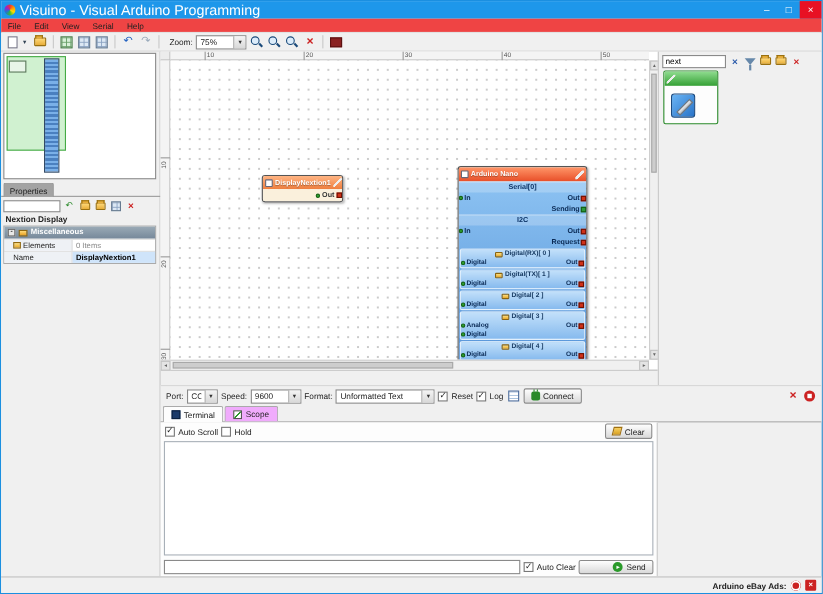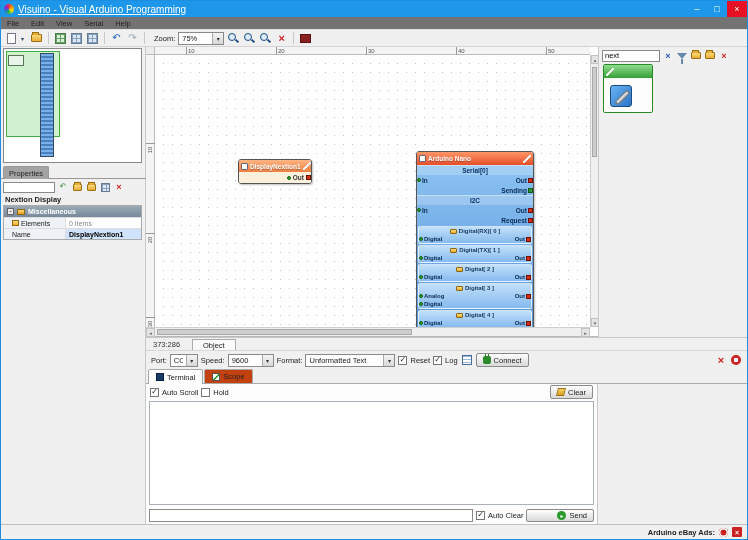--- a/index.html
+++ b/index.html
@@ -6,28 +6,28 @@
   *{box-sizing:border-box;}
   .window{position:relative;width:748px;height:540px;background:#f0f0f0;
     border:1px solid #1b8fe0;overflow:hidden;
     font-family:"Liberation Sans","DejaVu Sans",sans-serif;font-size:7.5px;color:#222;}
 
   
   .titlebar{position:absolute;left:0;top:0;right:0;height:16px;background:#1e97ea;
     display:flex;align-items:center;color:#fff;}
   .app-logo{width:10px;height:10px;border-radius:50%;margin:0 4px 0 3px;
     background:conic-gradient(#e33,#f90,#fd0,#3b3,#27c,#92c,#e33);}
-  .title-text{font-size:10px;text-decoration:underline;}
+  .title-text{font-size:13px;}
   .win-btns{margin-left:auto;display:flex;height:100%;}
   .wbtn{width:20px;height:100%;display:flex;align-items:center;justify-content:center;
     font-size:9px;color:#fff;}
   .wbtn.close{background:#e81123;}
 
   
-  .menubar{position:absolute;left:0;top:16px;right:0;height:13px;background:#737373;
+  .menubar{position:absolute;left:0;top:16px;right:0;height:13px;background:#ef4444;
     display:flex;align-items:center;border-bottom:1px solid #e2e2e2;}
   .menu-item{padding:0 6px;}
   .toolbar{position:absolute;left:0;top:29px;right:0;height:17px;background:#f0f0f0;
     border-bottom:1px solid #d4d4d4;display:flex;align-items:center;gap:3px;padding:0 4px;}
   .tbi{position:relative;width:13px;height:13px;display:inline-flex;align-items:center;
     justify-content:center;flex:0 0 auto;}
   .sep{width:1px;height:12px;background:#c8c8c8;margin:0 2px;flex:0 0 auto;}
   .page-ic{width:9px;height:11px;background:#fff;border:1px solid #778;}
   .dd-arr{font-size:6px;color:#345;width:6px;}
   .folder-ic{width:11px;height:8px;background:linear-gradient(#ffd978,#e8ae3a);
@@ -189,21 +189,21 @@
   .plug-ic::before{content:"";position:absolute;left:2px;top:-2px;width:1px;height:2px;background:#2a8a2a;}
   .plug-ic::after{content:"";position:absolute;left:5px;top:-2px;width:1px;height:2px;background:#2a8a2a;}
   .log-ic{width:10px;height:10px;background:#fff;border:1px solid #4a6a9a;
     background-image:linear-gradient(#9ab8d8 1px,transparent 1px);background-size:3px 3px;}
   .stop-ic{width:10px;height:10px;border-radius:50%;background:#cc2222;position:relative;}
   .stop-ic::after{content:"";position:absolute;left:3px;top:3px;width:4px;height:4px;background:#fff;}
 
   .termtabs{position:absolute;left:145px;right:0;top:368px;height:15px;background:#f0f0f0;
     display:flex;align-items:flex-end;padding-left:2px;border-bottom:1px solid #aaa;}
   .ttab{height:14px;display:flex;align-items:center;gap:3px;padding:0 7px;border:1px solid #aaa;
-    border-bottom:none;border-radius:2px 2px 0 0;background:#c2410c;margin-right:1px;}
+    border-bottom:none;border-radius:2px 2px 0 0;background:#f0abfc;margin-right:1px;}
   .ttab.active{background:#fdfdfd;height:15px;margin-bottom:-1px;}
   .term-ic{width:8px;height:8px;background:#1a3a6a;border:1px solid #0a2040;}
   .scope-ic{width:8px;height:8px;background:#fff;border:1px solid #555;
     background-image:linear-gradient(135deg,transparent 45%,#2a9a2a 45%,#2a9a2a 60%,transparent 60%);}
   .termpage{position:absolute;left:145px;top:383px;width:452px;height:140px;background:#fdfdfd;
     border-right:1px solid #c8c8c8;}
   .termctrl{position:absolute;left:0;top:0;right:0;height:16px;display:flex;align-items:center;
     gap:3px;padding:0 4px;}
   .broom-ic{width:8px;height:8px;background:linear-gradient(#f8d060,#d8a020);
     transform:skewX(-14deg);border:1px solid #a07010;}
@@ -546,24 +546,20 @@
     <div class="result-tile">
       <div class="tile-head">
         <span class="tools-ic" style="margin-left:0;"></span>
       </div>
       <div class="tile-body">
         <span class="nextion-ic"></span>
       </div>
     </div>
   </div>
 
-  <div class="statusrow">
-    <span class="coords">373:286</span>
-    <span class="obj-tab">Object</span>
-  </div>
 
   <div class="connrow">
     <span>Port:</span>
     <span class="combo" style="width:28px;justify-content:flex-end;">
       <span class="val">COM5</span>
       <span class="arr">▾</span>
     </span>
     <span>Speed:</span>
     <span class="combo" style="width:46px;">
       <span class="val">9600</span>

